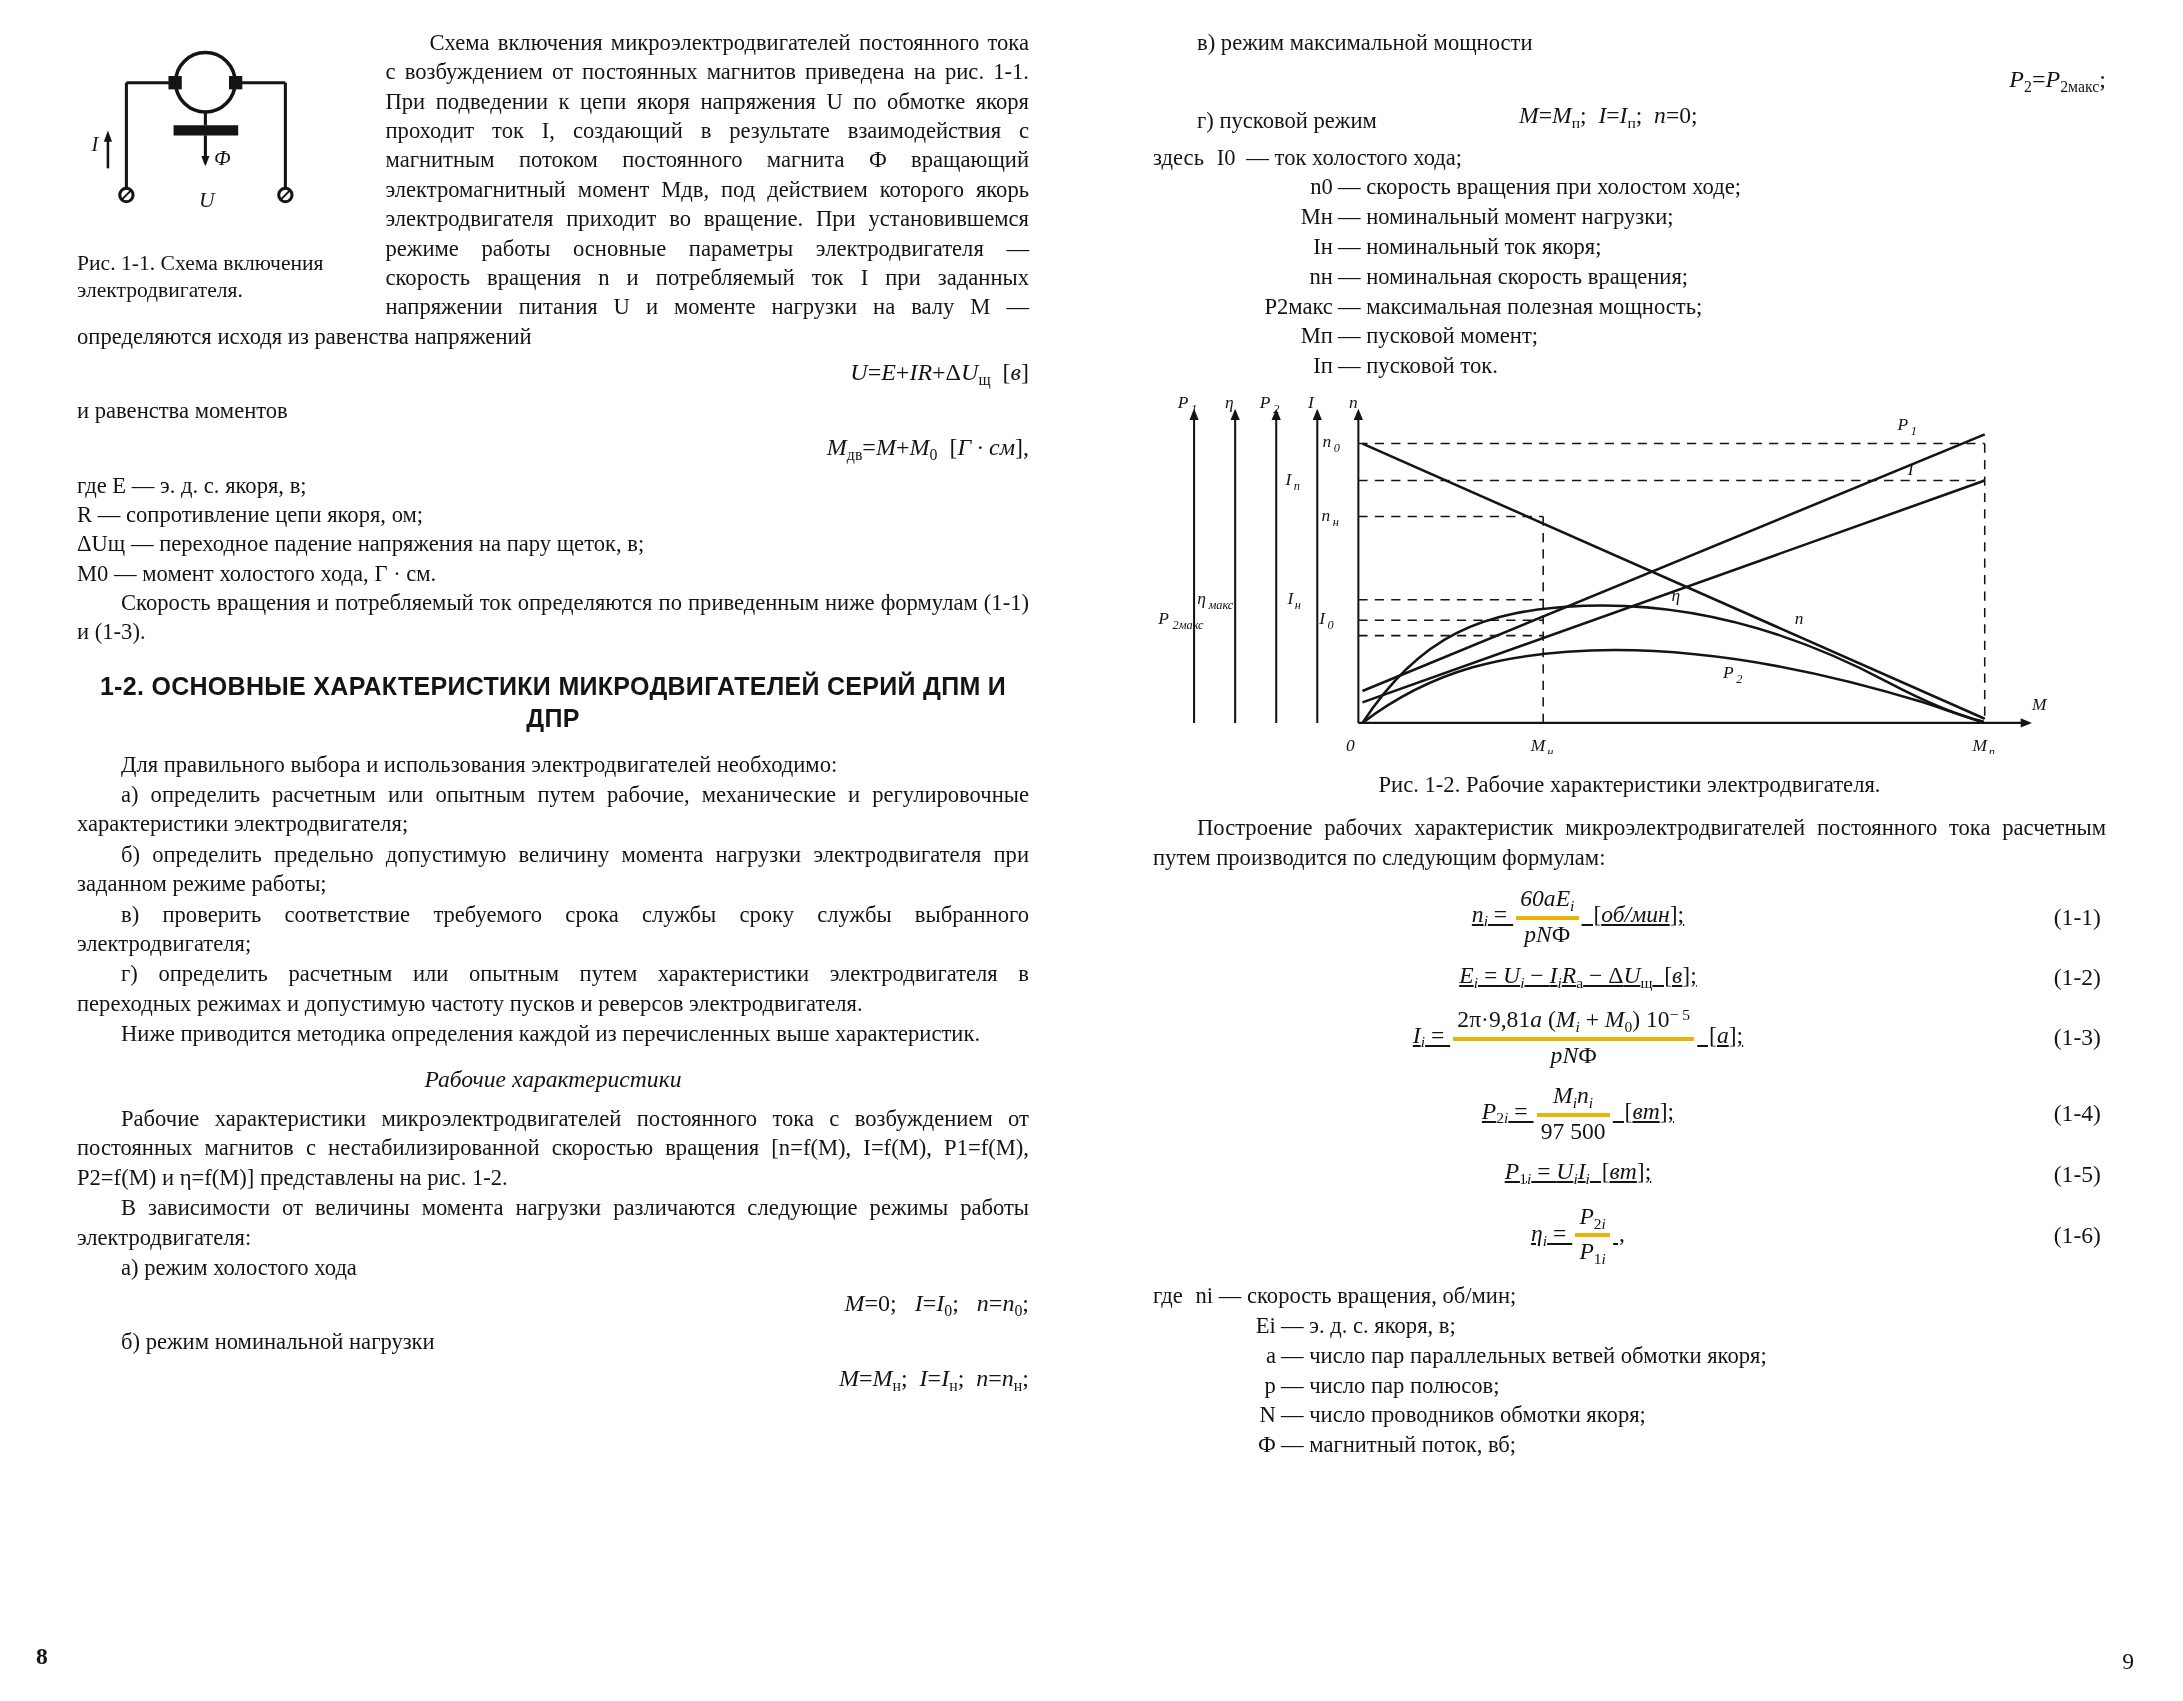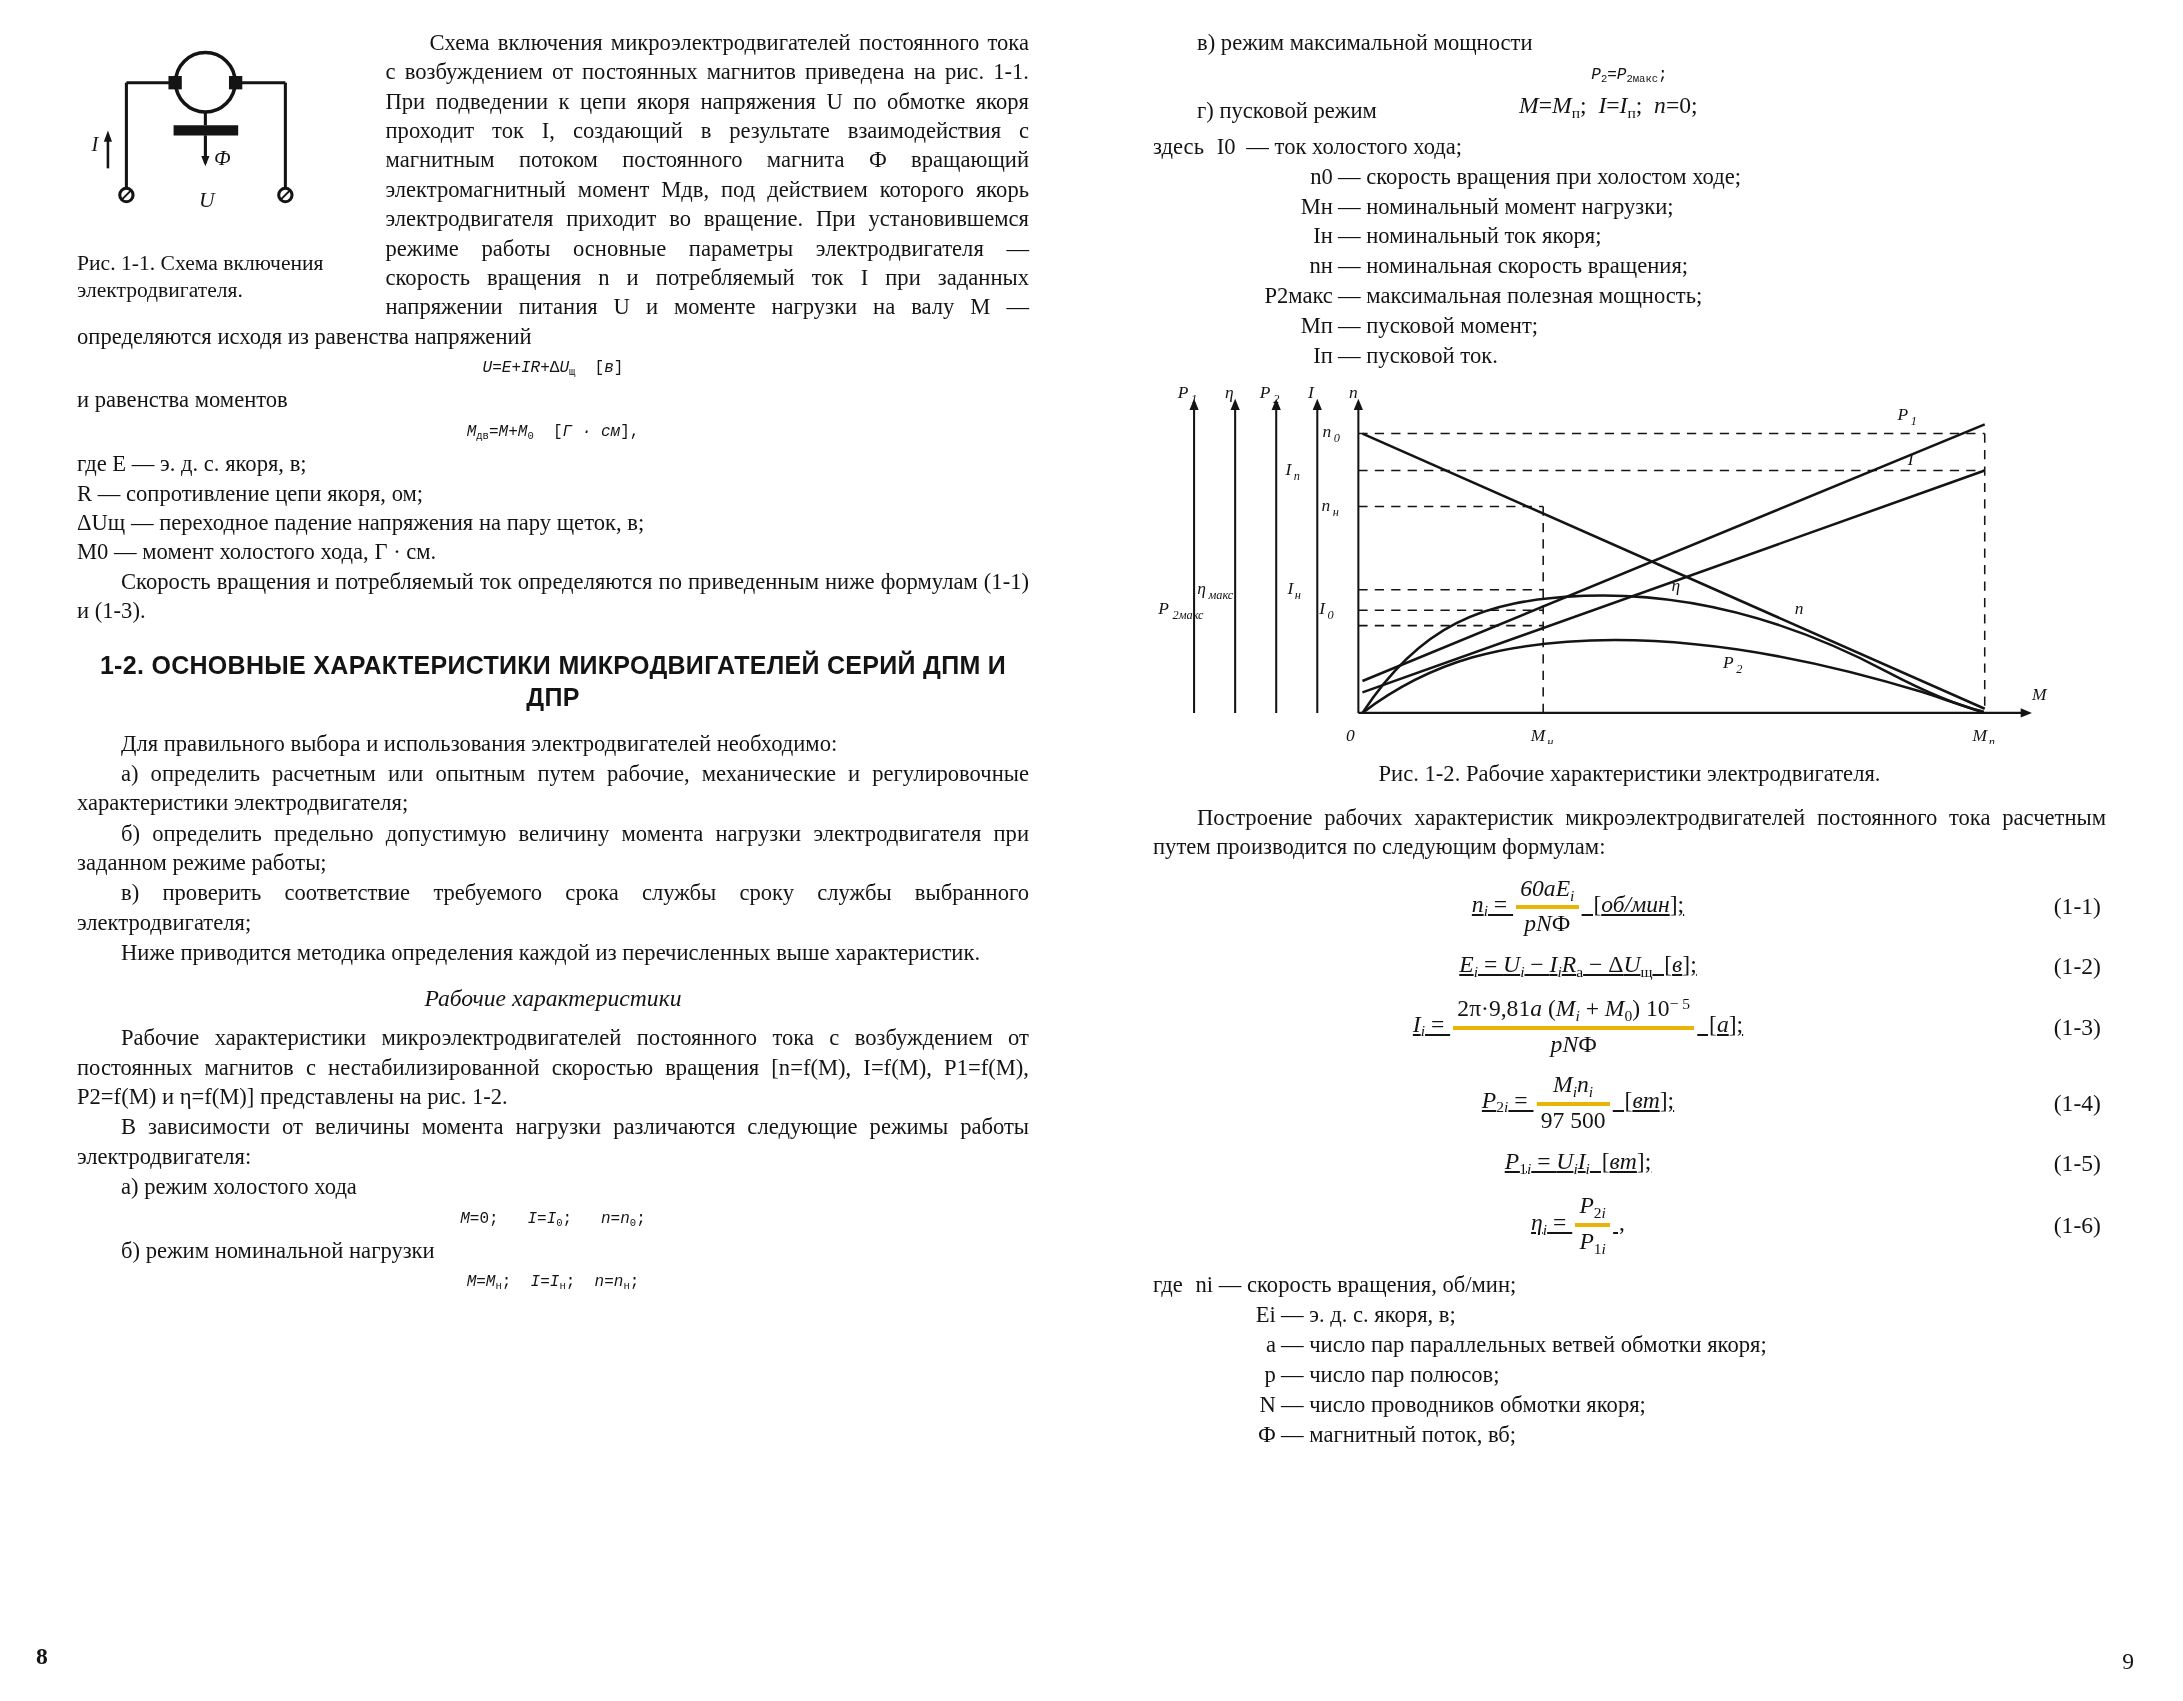--- a/index.html
+++ b/index.html
@@ -46,24 +46,24 @@
   .para.noind { text-indent: 0; }
   .hang {
     font-size: 22.6px;
     line-height: 1.30;
     text-align: justify;
     margin: 0;
     padding-left: 44px;
     text-indent: -44px;
   }
   .formula {
-    font-size: 16px;
-    text-align: center;
+    font-size: 24px;
+    text-align: right;
     margin: 8.2px 0 7.2px 0;
-    font-family: Liberation Mono, monospace;
+    font-family: Liberation Serif, serif;
   }
   .it { font-style: italic; }
   .sub { font-size: 0.66em; vertical-align: -0.30em; }
   .sup { font-size: 0.66em; vertical-align: 0.45em; }
 
   
   .fig11-wrap {
     float: left;
     width: 288px;
     margin: 7.2px 20.5px 3.1px 0;
@@ -246,20 +246,21 @@
     </div>
 
     <p class="para">Скорость вращения и потребляемый ток определяются по приведенным ниже формулам (1-1) и (1-3).</p>
 
     <div class="sect-head">1-2. ОСНОВНЫЕ ХАРАКТЕРИСТИКИ МИКРОДВИГАТЕЛЕЙ СЕРИЙ ДПМ И ДПР</div>
 
     <p class="para">Для правильного выбора и использования электродвигателей необходимо:</p>
     <p class="para">а) определить расчетным или опытным путем рабочие, механические и регулировочные характеристики электродвигателя;</p>
     <p class="para">б) определить предельно допустимую величину момента нагрузки электродвигателя при заданном режиме работы;</p>
     <p class="para">в) проверить соответствие требуемого срока службы сроку службы выбранного электродвигателя;</p>
+    <p class="para">г) определить расчетным или опытным путем характеристики электродвигателя в переходных режимах и допустимую частоту пусков и реверсов электродвигателя.</p>
     <p class="para">Ниже приводится методика определения каждой из перечисленных выше характеристик.</p>
 
     <div class="center-it">Рабочие характеристики</div>
 
     <p class="para">Рабочие характеристики микроэлектродвигателей постоянного тока с возбуждением от постоянных магнитов с нестабилизированной скоростью вращения [n=f(M), I=f(M), P1=f(M), P2=f(M) и η=f(M)] представлены на рис. 1-2.</p>
     <p class="para">В зависимости от величины момента нагрузки различаются следующие режимы работы электродвигателя:</p>
 
     <p class="para">а) режим холостого хода</p>
     <div class="formula">
       <span class="it">M</span>=0;&nbsp;&nbsp; <span class="it">I</span>=<span class="it">I</span><span class="sub">0</span>;&nbsp;&nbsp; <span class="it">n</span>=<span class="it">n</span><span class="sub">0</span>;

